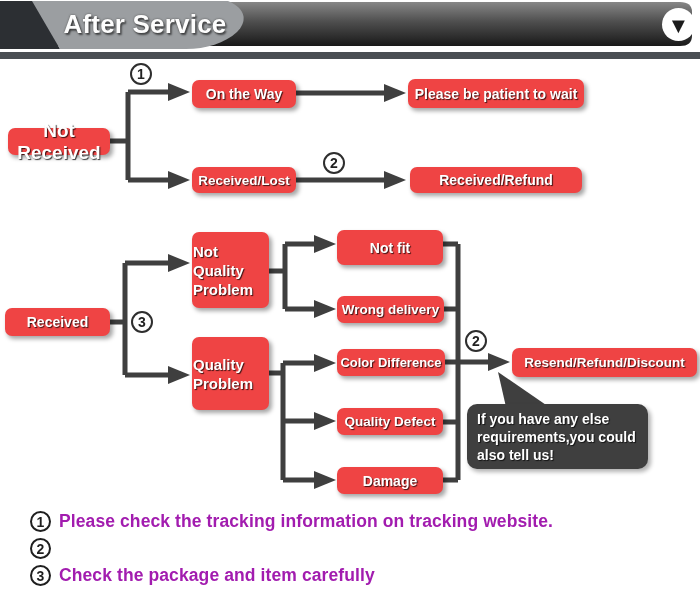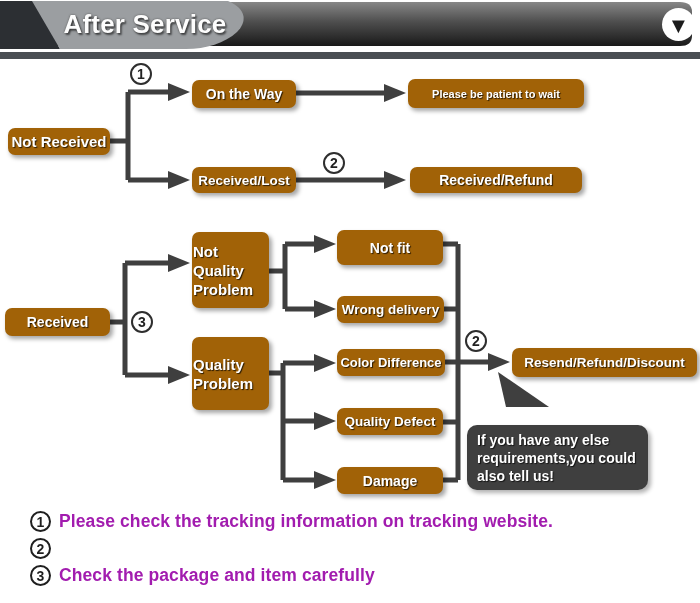--- a/index.html
+++ b/index.html
@@ -19,41 +19,40 @@
     position:absolute; left:662px; top:8px; width:33px; height:33px;
     background:#fff; border-radius:50%; display:flex; align-items:center;
     justify-content:center; cursor:pointer;
   }
   .collapse-btn .tri { color:#1b1b1b; font-size:22px; line-height:1; margin-top:2px; }
   .separator { position:absolute; left:0; top:52px; width:700px; height:7px; background:#4a4e53; }
 
   
   .connectors { position:absolute; left:0; top:0; z-index:0; }
   .fbox {
-    position:absolute; z-index:2; background:#a16207; color:#fff;
+    position:absolute; z-index:2; background:#ef4444; color:#fff;
     font-weight:bold; font-size:14px;
     display:flex; align-items:center; justify-content:center; text-align:center;
     border-radius:7px;
     box-shadow:2.5px 3px 4px rgba(0,0,0,.35);
     text-shadow:1px 1.2px 1px rgba(0,0,0,.75);
   }
   .fbox.left { justify-content:flex-start; text-align:left; padding-left:1px; white-space:pre-line; line-height:19px; font-size:15px; }
   .marker {
     position:absolute; z-index:3; width:22px; height:22px; background:#fff;
     border:2.5px solid #2e2e2e; border-radius:50%;
     display:flex; align-items:center; justify-content:center;
     font-size:14px; font-weight:bold; color:#222;
   }
   .bubble {
     position:absolute; z-index:2; left:467px; top:404px; width:181px; height:65px;
     background:#3f3f3f; border-radius:10px; color:#fff; font-weight:bold;
     font-size:14px; line-height:18px; padding:6px 10px; white-space:pre-line;
     text-shadow:1px 1px 1px rgba(0,0,0,.7);
     box-shadow:2.5px 3px 4px rgba(0,0,0,.3);
-    margin-top:21px;
   }
 
   
   .legend { position:absolute; left:30px; top:511px; z-index:2; }
   .legend-row { display:flex; align-items:center; margin-bottom:6px; height:21px; }
   .legend-num {
     width:21px; height:21px; border:2px solid #1f1f1f; border-radius:50%;
     background:#fff; color:#1f1f1f; font-size:14px; font-weight:bold;
     display:flex; align-items:center; justify-content:center; flex:0 0 21px;
   }
@@ -110,24 +109,24 @@
     <polygon points="314,300 314,318 336,309"></polygon>
     <polygon points="314,354 314,372 336,363"></polygon>
     <polygon points="314,412 314,430 336,421"></polygon>
     <polygon points="314,471 314,489 336,480"></polygon>
     <polygon points="488,353 488,371 510,362"></polygon>
 
     <polygon points="498,372 549,407 506,407"></polygon>
   </g>
 </svg>
 
-<div class="fbox" style="left:8px; top:128px; width:102px; height:27px; font-size:15px;">Not Received</div>
+<div class="fbox" style="left:8px; top:128px; width:102px; height:27px; font-size:19px;">Not Received</div>
 <div class="marker" style="left:130px; top:63px;">1</div>
 <div class="fbox" style="left:192px; top:80px; width:104px; height:28px;">On the Way</div>
-<div class="fbox" style="left:408px; top:79px; width:176px; height:29px; font-size:11px;">Please be patient to wait</div>
+<div class="fbox" style="left:408px; top:79px; width:176px; height:29px; font-size:14px;">Please be patient to wait</div>
 <div class="fbox" style="left:192px; top:167px; width:104px; height:26px; font-size:13.5px;">Received/Lost</div>
 <div class="marker" style="left:323px; top:152px;">2</div>
 <div class="fbox" style="left:410px; top:167px; width:172px; height:26px;">Received/Refund</div>
 
 <div class="fbox" style="left:5px; top:308px; width:105px; height:28px;">Received</div>
 <div class="marker" style="left:131px; top:311px;">3</div>
 <div class="fbox left" style="left:192px; top:232px; width:77px; height:76px;">Not
 Quality
 Problem</div>
 <div class="fbox left" style="left:192px; top:337px; width:77px; height:73px;">Quality

